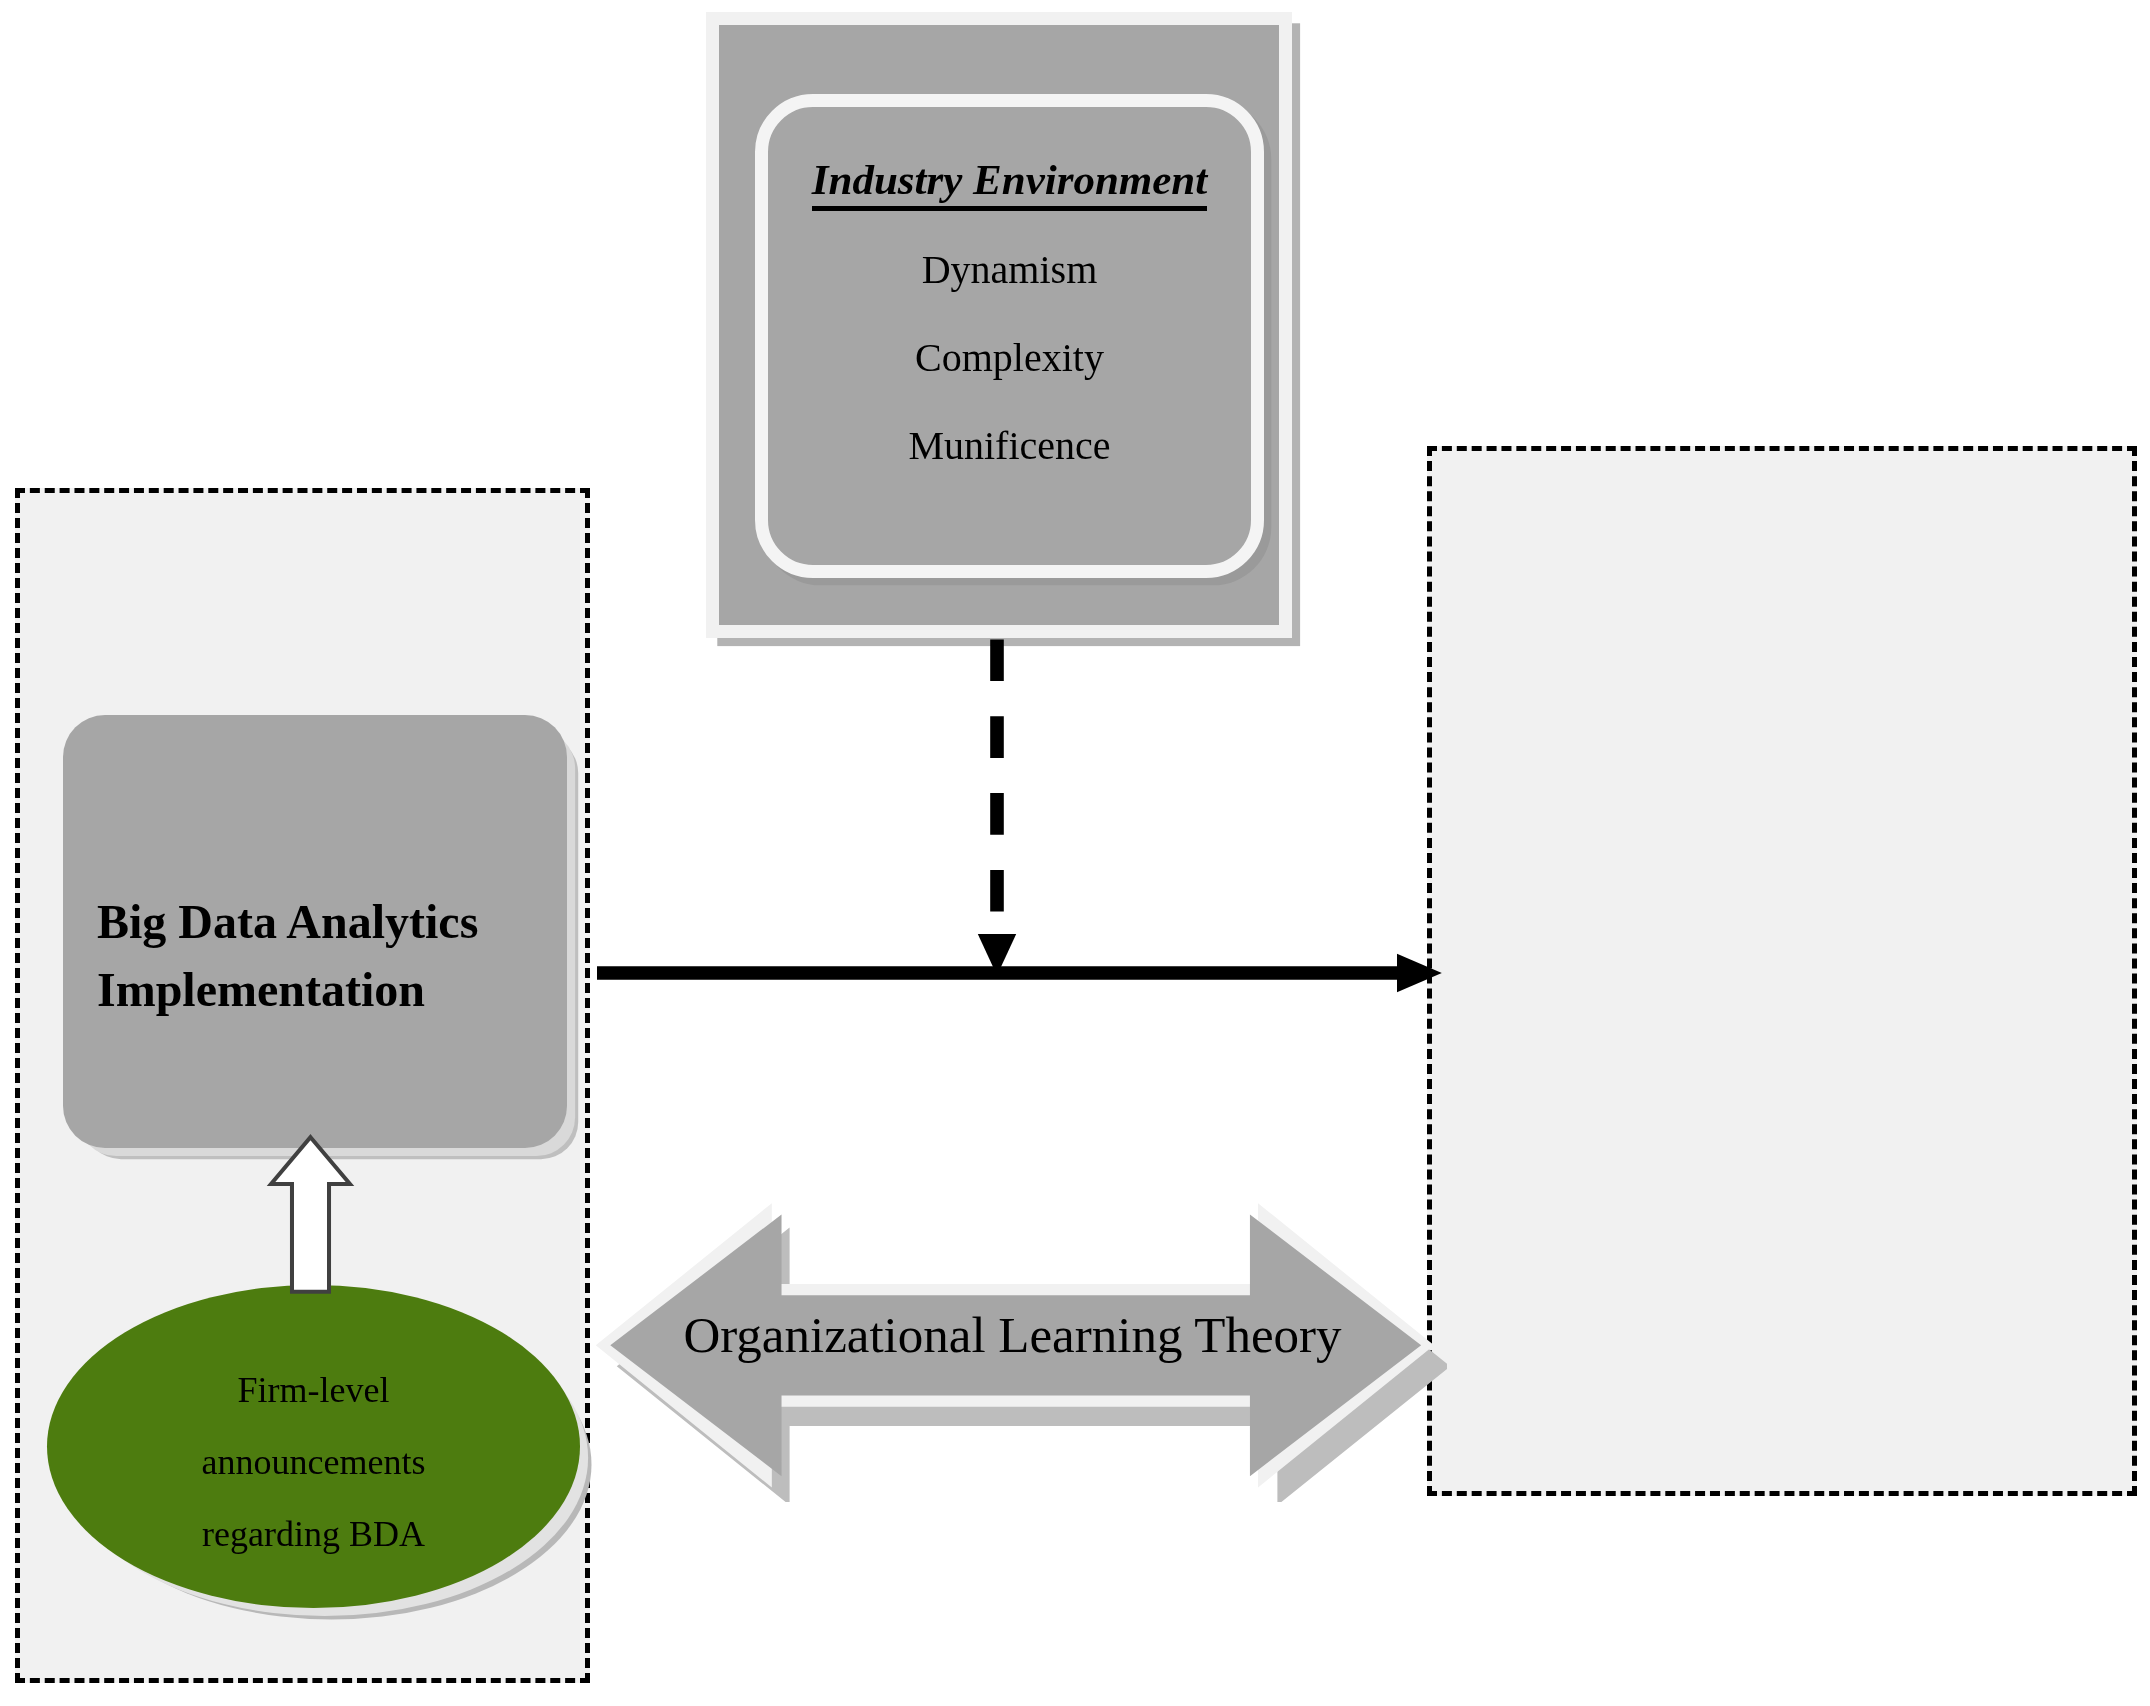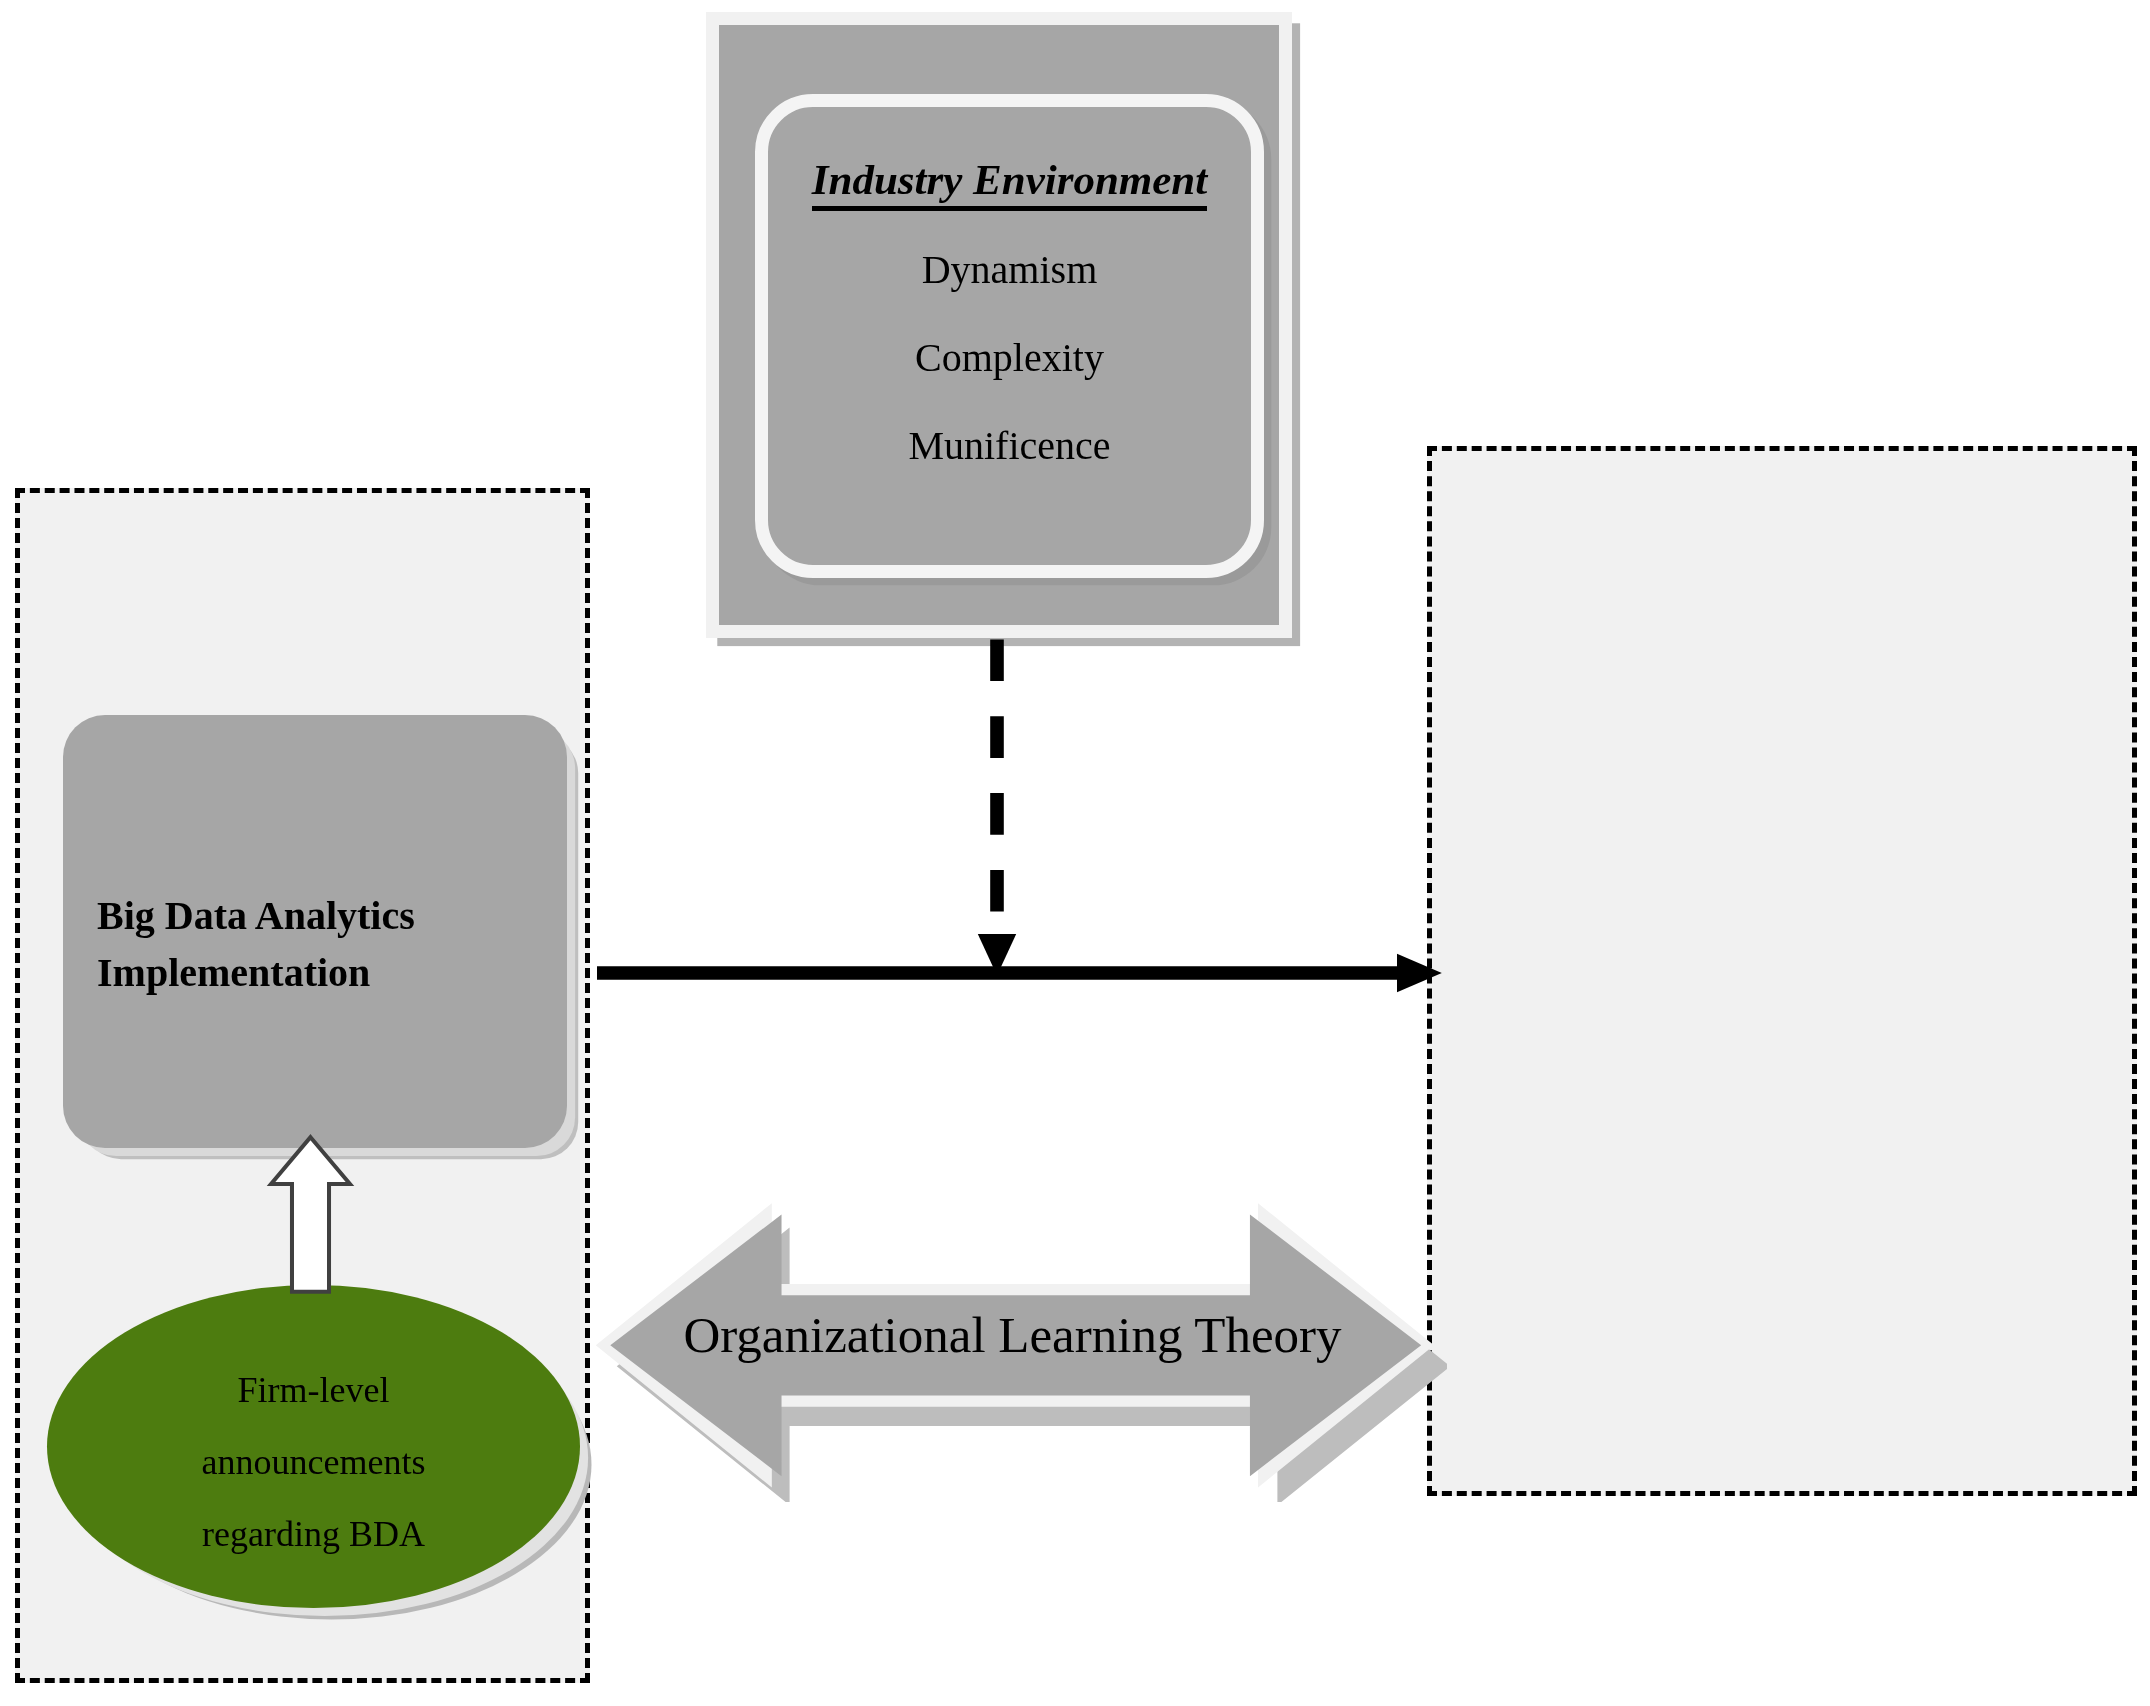--- a/index.html
+++ b/index.html
@@ -45,21 +45,21 @@
     white-space: pre-line;
   }
 
   
   #bda-box {
     left: 63px; top: 715px; width: 504px; height: 433px;
   }
   #bda-box .node-label {
     top: 173px;
     padding: 0 34px;
-    font-size: 40px;
+    font-size: 48px;
     text-align: left;
   }
 
   
   #industry-outer {
     position: absolute;
     left: 706px; top: 12px; width: 586px; height: 626px;
     background: #a6a6a6;
     border: 13px solid #f1f1f1;
     box-sizing: border-box;

